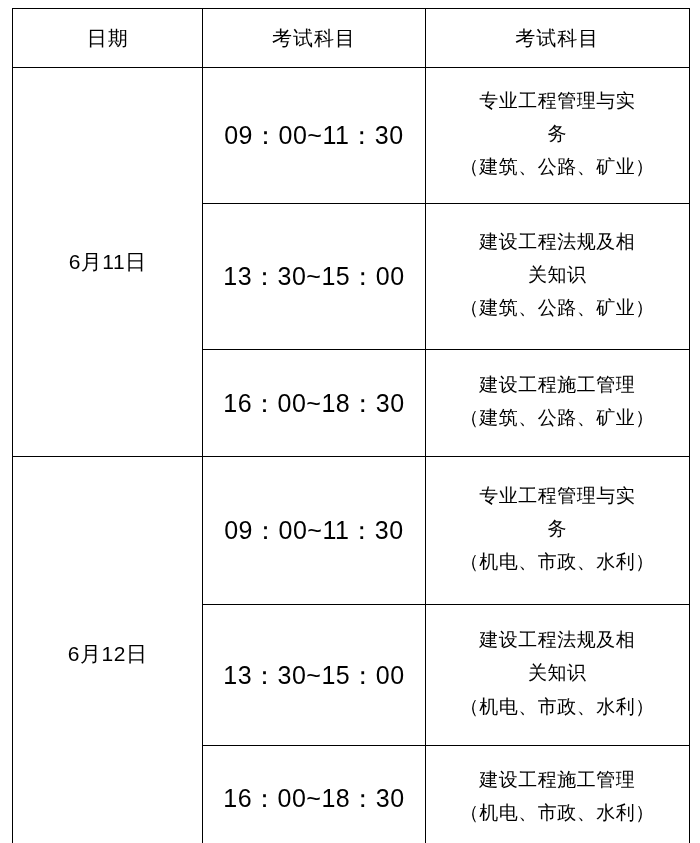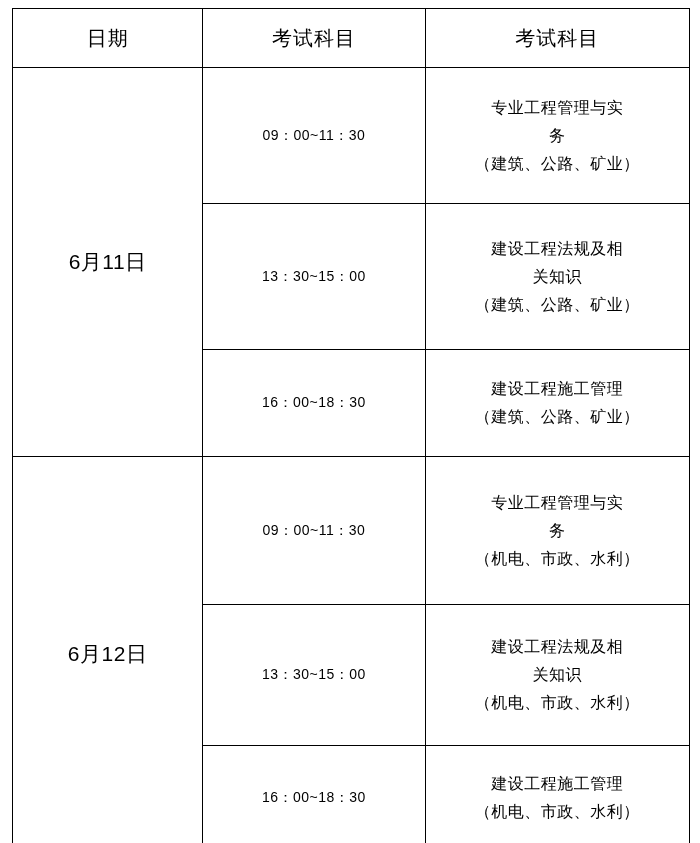--- a/index.html
+++ b/index.html
@@ -39,30 +39,31 @@
     height: 58px;
     font-size: 20px;
     font-weight: bold;
     letter-spacing: 1px;
   }
   .date-cell {
     font-size: 21px;
     letter-spacing: 0.5px;
   }
   .time-cell {
-    font-size: 14px;
+    font-size: 25px;
     letter-spacing: 0.5px;
     white-space: nowrap;
   }
   .subject-cell {
-    font-size: 16px;
+    font-size: 19px;
     text-align: left;
     padding: 12px 14px 12px 18px;
     line-height: 1.75;
     letter-spacing: 0.5px;
+    font-family: Liberation Mono, monospace;
   }
   .subject-cell .line {
     display: block;
   }
   .row-a td { height: 135px; }
   .row-b td { height: 145px; }
   .row-c td { height: 106px; }
   .row-d td { height: 147px; }
   .row-e td { height: 140px; }
   .row-f td { height: 104px; }

